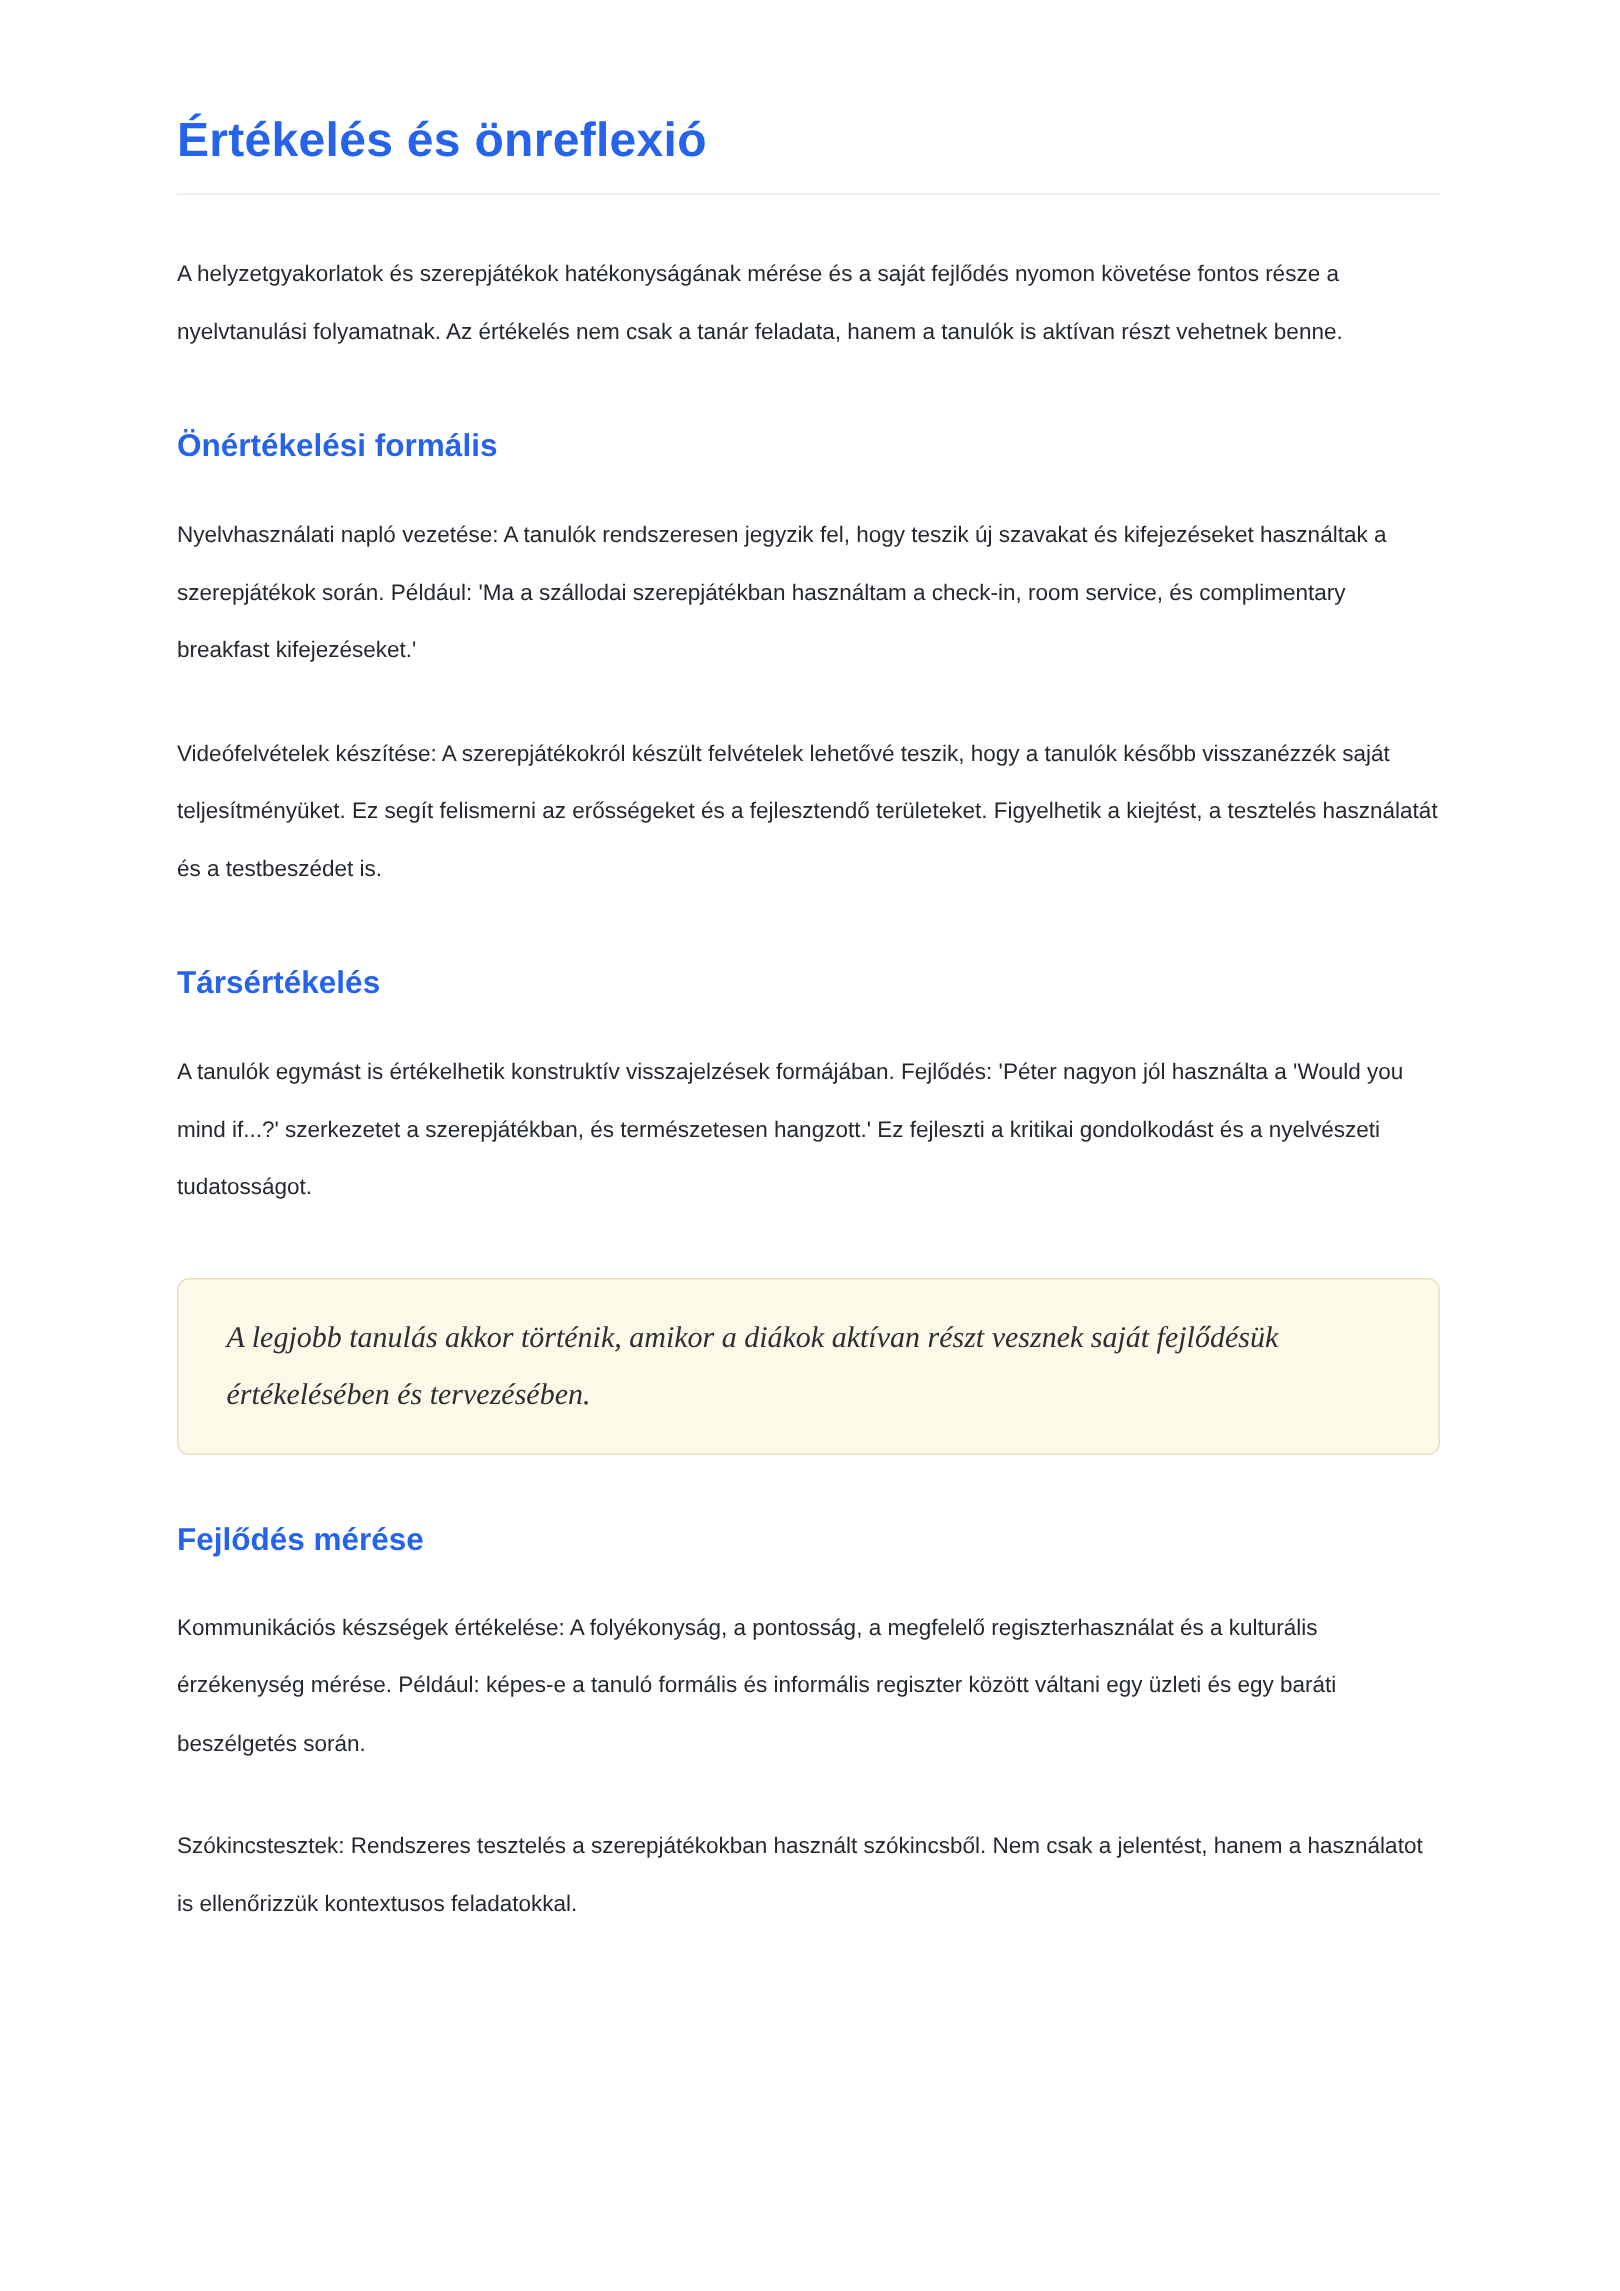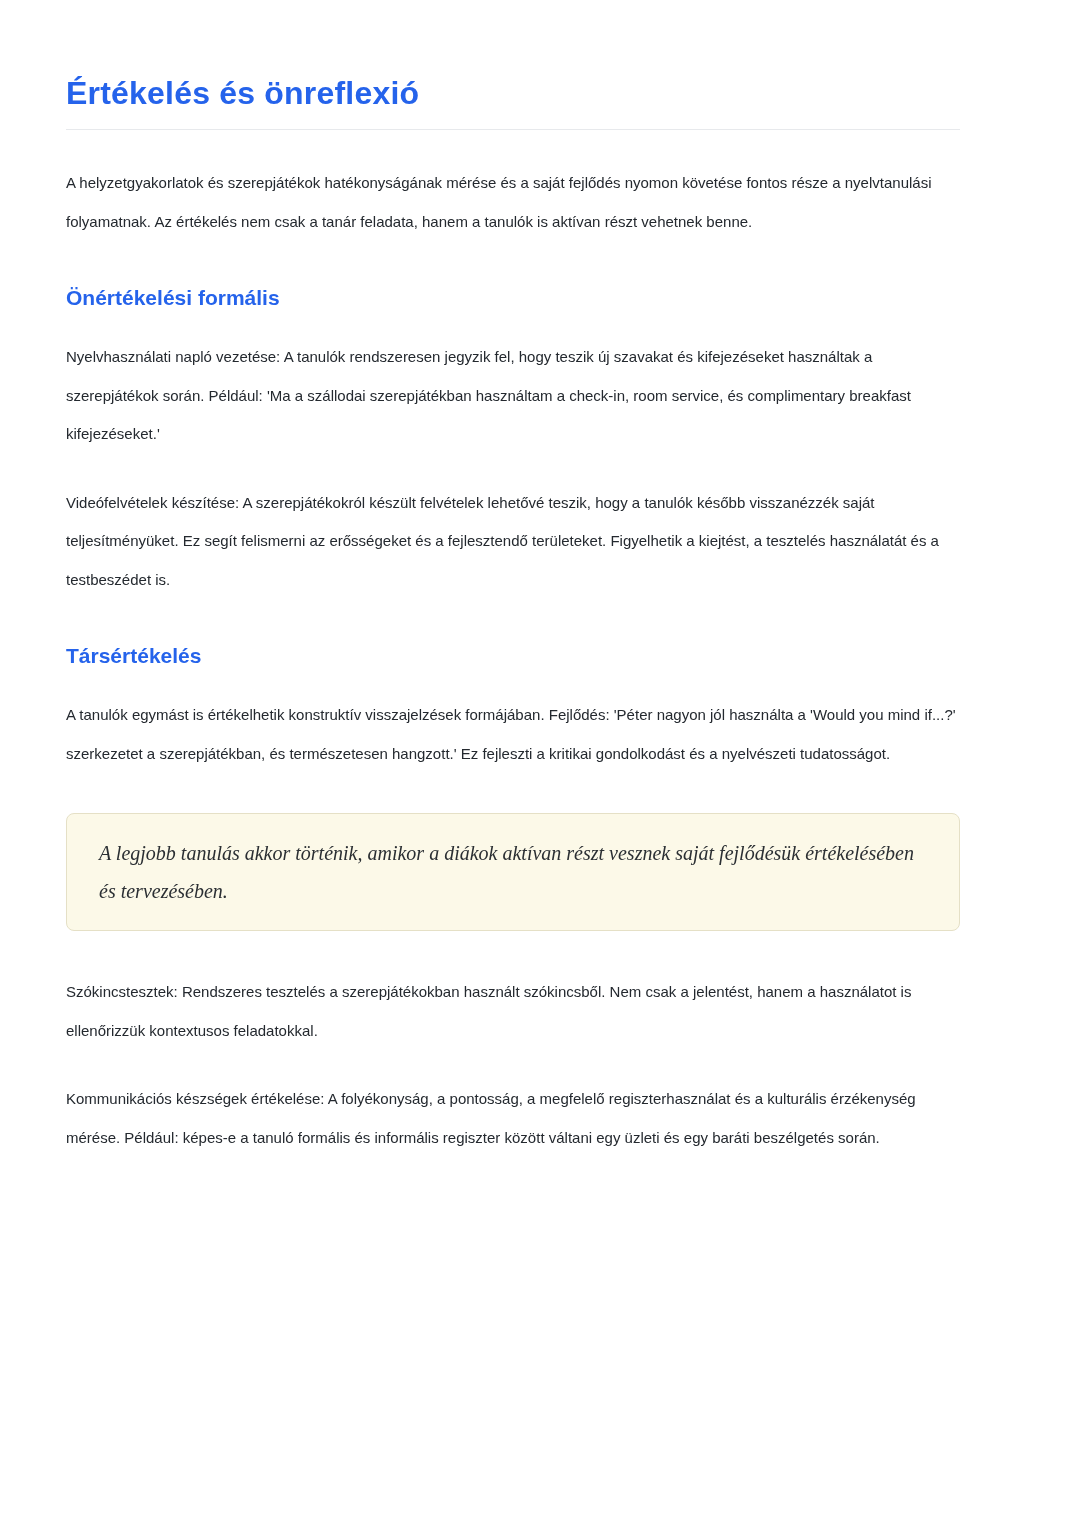--- a/index.html
+++ b/index.html
@@ -18,21 +18,21 @@
   body {
     width: 1080px;
     height: 1527px;
     overflow: hidden;
     font-family: "Liberation Sans", "DejaVu Sans", sans-serif;
     color: var(--body-text);
   }
   .page {
     width: 1080px;
     min-height: 1527px;
-    padding: 73px 120px 40px 66px;
+    padding: 73px 120px 40px 118px;
   }
   .doc-title {
     font-size: 32px;
     line-height: 40px;
     font-weight: 700;
     color: var(--accent);
     margin: 0 0 16px 0;
     letter-spacing: 0.2px;
   }
   .title-rule {
@@ -86,18 +86,19 @@
   <p class="body-par">Videófelvételek készítése: A szerepjátékokról készült felvételek lehetővé teszik, hogy a tanulók később visszanézzék saját teljesítményüket. Ez segít felismerni az erősségeket és a fejlesztendő területeket. Figyelhetik a kiejtést, a tesztelés használatát és a testbeszédet is.</p>
 
   <h3 class="section-heading">Társértékelés</h3>
 
   <p class="body-par">A tanulók egymást is értékelhetik konstruktív visszajelzések formájában. Fejlődés: 'Péter nagyon jól használta a 'Would you mind if...?' szerkezetet a szerepjátékban, és természetesen hangzott.' Ez fejleszti a kritikai gondolkodást és a nyelvészeti tudatosságot.</p>
 
   <blockquote class="quote-box">
     <p class="quote-text">A legjobb tanulás akkor történik, amikor a diákok aktívan részt vesznek saját fejlődésük értékelésében és tervezésében.</p>
   </blockquote>
 
+  <h3 class="section-heading">Fejlődés mérése</h3>
+
+  <p class="body-par">Kommunikációs készségek értékelése: A folyékonyság, a pontosság, a megfelelő regiszterhasználat és a kulturális érzékenység mérése. Például: képes-e a tanuló formális és informális regiszter között váltani egy üzleti és egy baráti beszélgetés során.</p>
 
   <p class="body-par">Szókincstesztek: Rendszeres tesztelés a szerepjátékokban használt szókincsből. Nem csak a jelentést, hanem a használatot is ellenőrizzük kontextusos feladatokkal.</p>
-
-  <p class="body-par">Kommunikációs készségek értékelése: A folyékonyság, a pontosság, a megfelelő regiszterhasználat és a kulturális érzékenység mérése. Például: képes-e a tanuló formális és informális regiszter között váltani egy üzleti és egy baráti beszélgetés során.</p>
 
 </div>
 
 </body></html>

